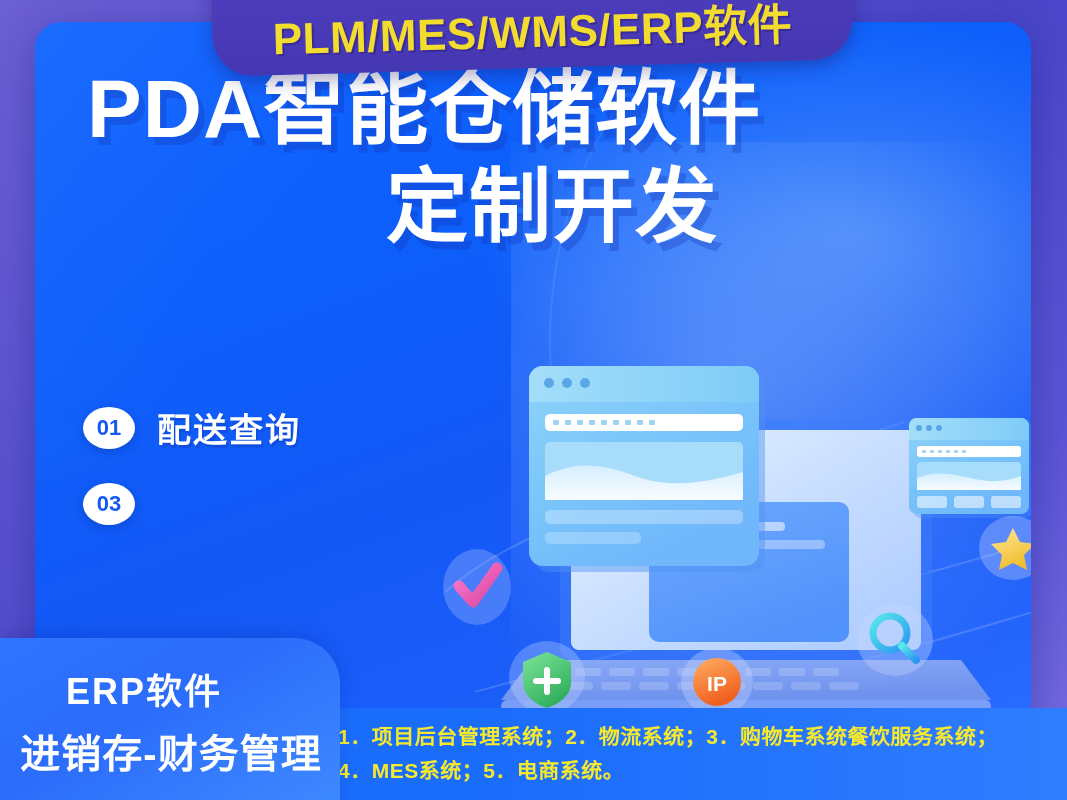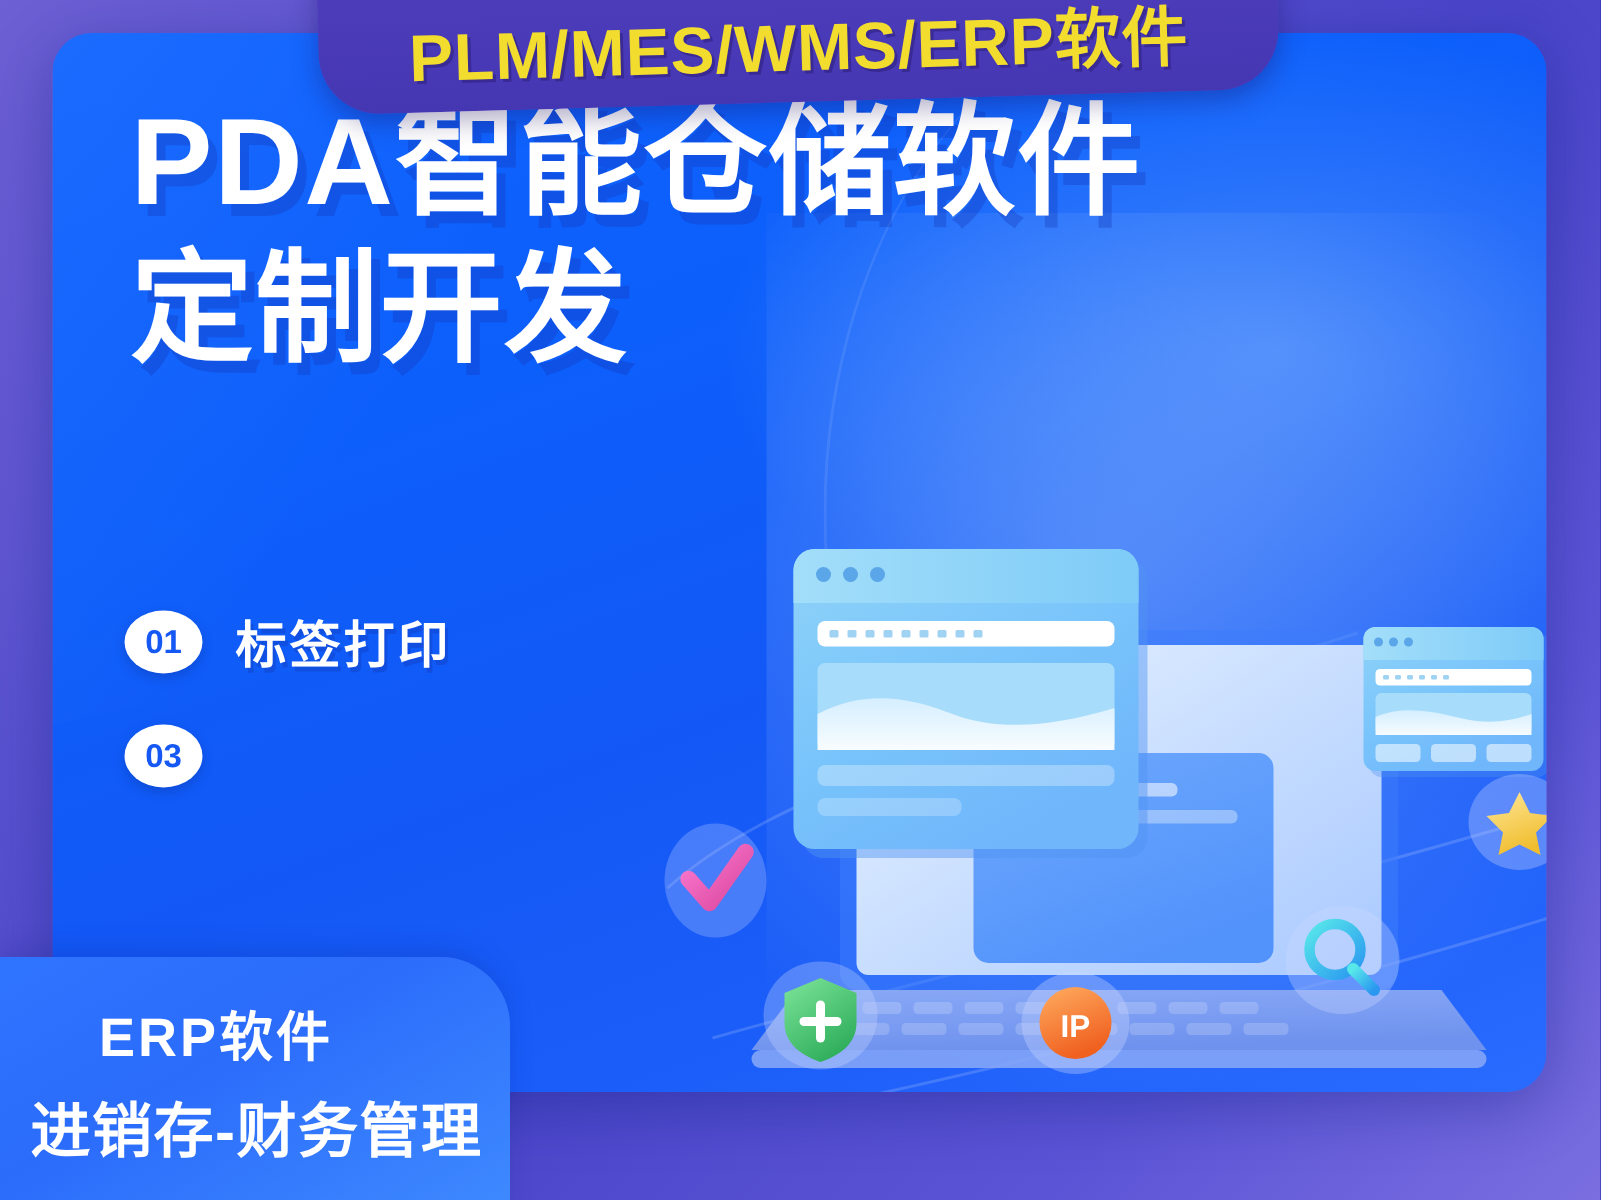--- a/index.html
+++ b/index.html
@@ -46,21 +46,21 @@
   }
 
   
   .headline{
     position:absolute;left:52px;top:38px;width:930px;
     color:#ffffff;font-weight:700;letter-spacing:1px;
     font-size:82px;line-height:98px;
     text-shadow:6px 8px 0 rgba(20,50,175,.30);
     white-space:nowrap;
   }
-  .headline .l2{display:block;}
+  .headline .l2{display:block;text-align:center;}
 
   
   .ribbon{
     position:absolute;left:212px;top:-34px;width:640px;height:102px;
     background:linear-gradient(180deg,#4f3fbe 0%,#4536b2 100%);
     border-radius:0 0 40px 40px;
     transform:rotate(-1.6deg);
     display:flex;align-items:flex-end;justify-content:center;
     box-shadow:0 6px 18px rgba(25,15,90,.35);
     z-index:6;
@@ -134,21 +134,21 @@
     <div class="arc"></div>
 
     <div class="headline">
       <span>PDA智能仓储软件</span>
       <span class="l2">定制开发</span>
     </div>
 
     <div class="features">
       <div class="feat">
         <div class="feat-num">01</div>
-        <div class="feat-label">标签打印</div>
+        <div class="feat-label">配送查询</div>
       </div>
       <div class="feat">
         <div class="feat-num">03</div>
       </div>
     </div>
 
     <div class="illu">
       <svg width="640" height="400" viewBox="0 0 640 400" xmlns="http://www.w3.org/2000/svg">
         <defs>
           <linearGradient id="gScreen" x1="0" y1="0" x2="1" y2="1">
@@ -323,19 +323,25 @@
           <path d="M578 176 L585 190 L600 192 L589 203 L592 218 L578 211 L564 218 L567 203 L556 192 L571 190 Z" fill="url(#gStar)"></path>
         </g>
       </svg>
     </div>
   </div>
 
   <div class="ribbon">
     <div class="ribbon-text">PLM/MES/WMS/ERP软件</div>
   </div>
 
+  <div class="bottom-bar">
+    <div class="bottom-text">
+      <span class="ln">1．项目后台管理系统；2．物流系统；3．购物车系统餐饮服务系统；</span>
+      <span class="ln">4．MES系统；5．电商系统。</span>
+    </div>
+  </div>
 
   <div class="erp-panel">
     <div class="erp-title">ERP软件</div>
     <div class="erp-sub">进销存-财务管理</div>
   </div>
 
 </div>
 
 </body></html>

